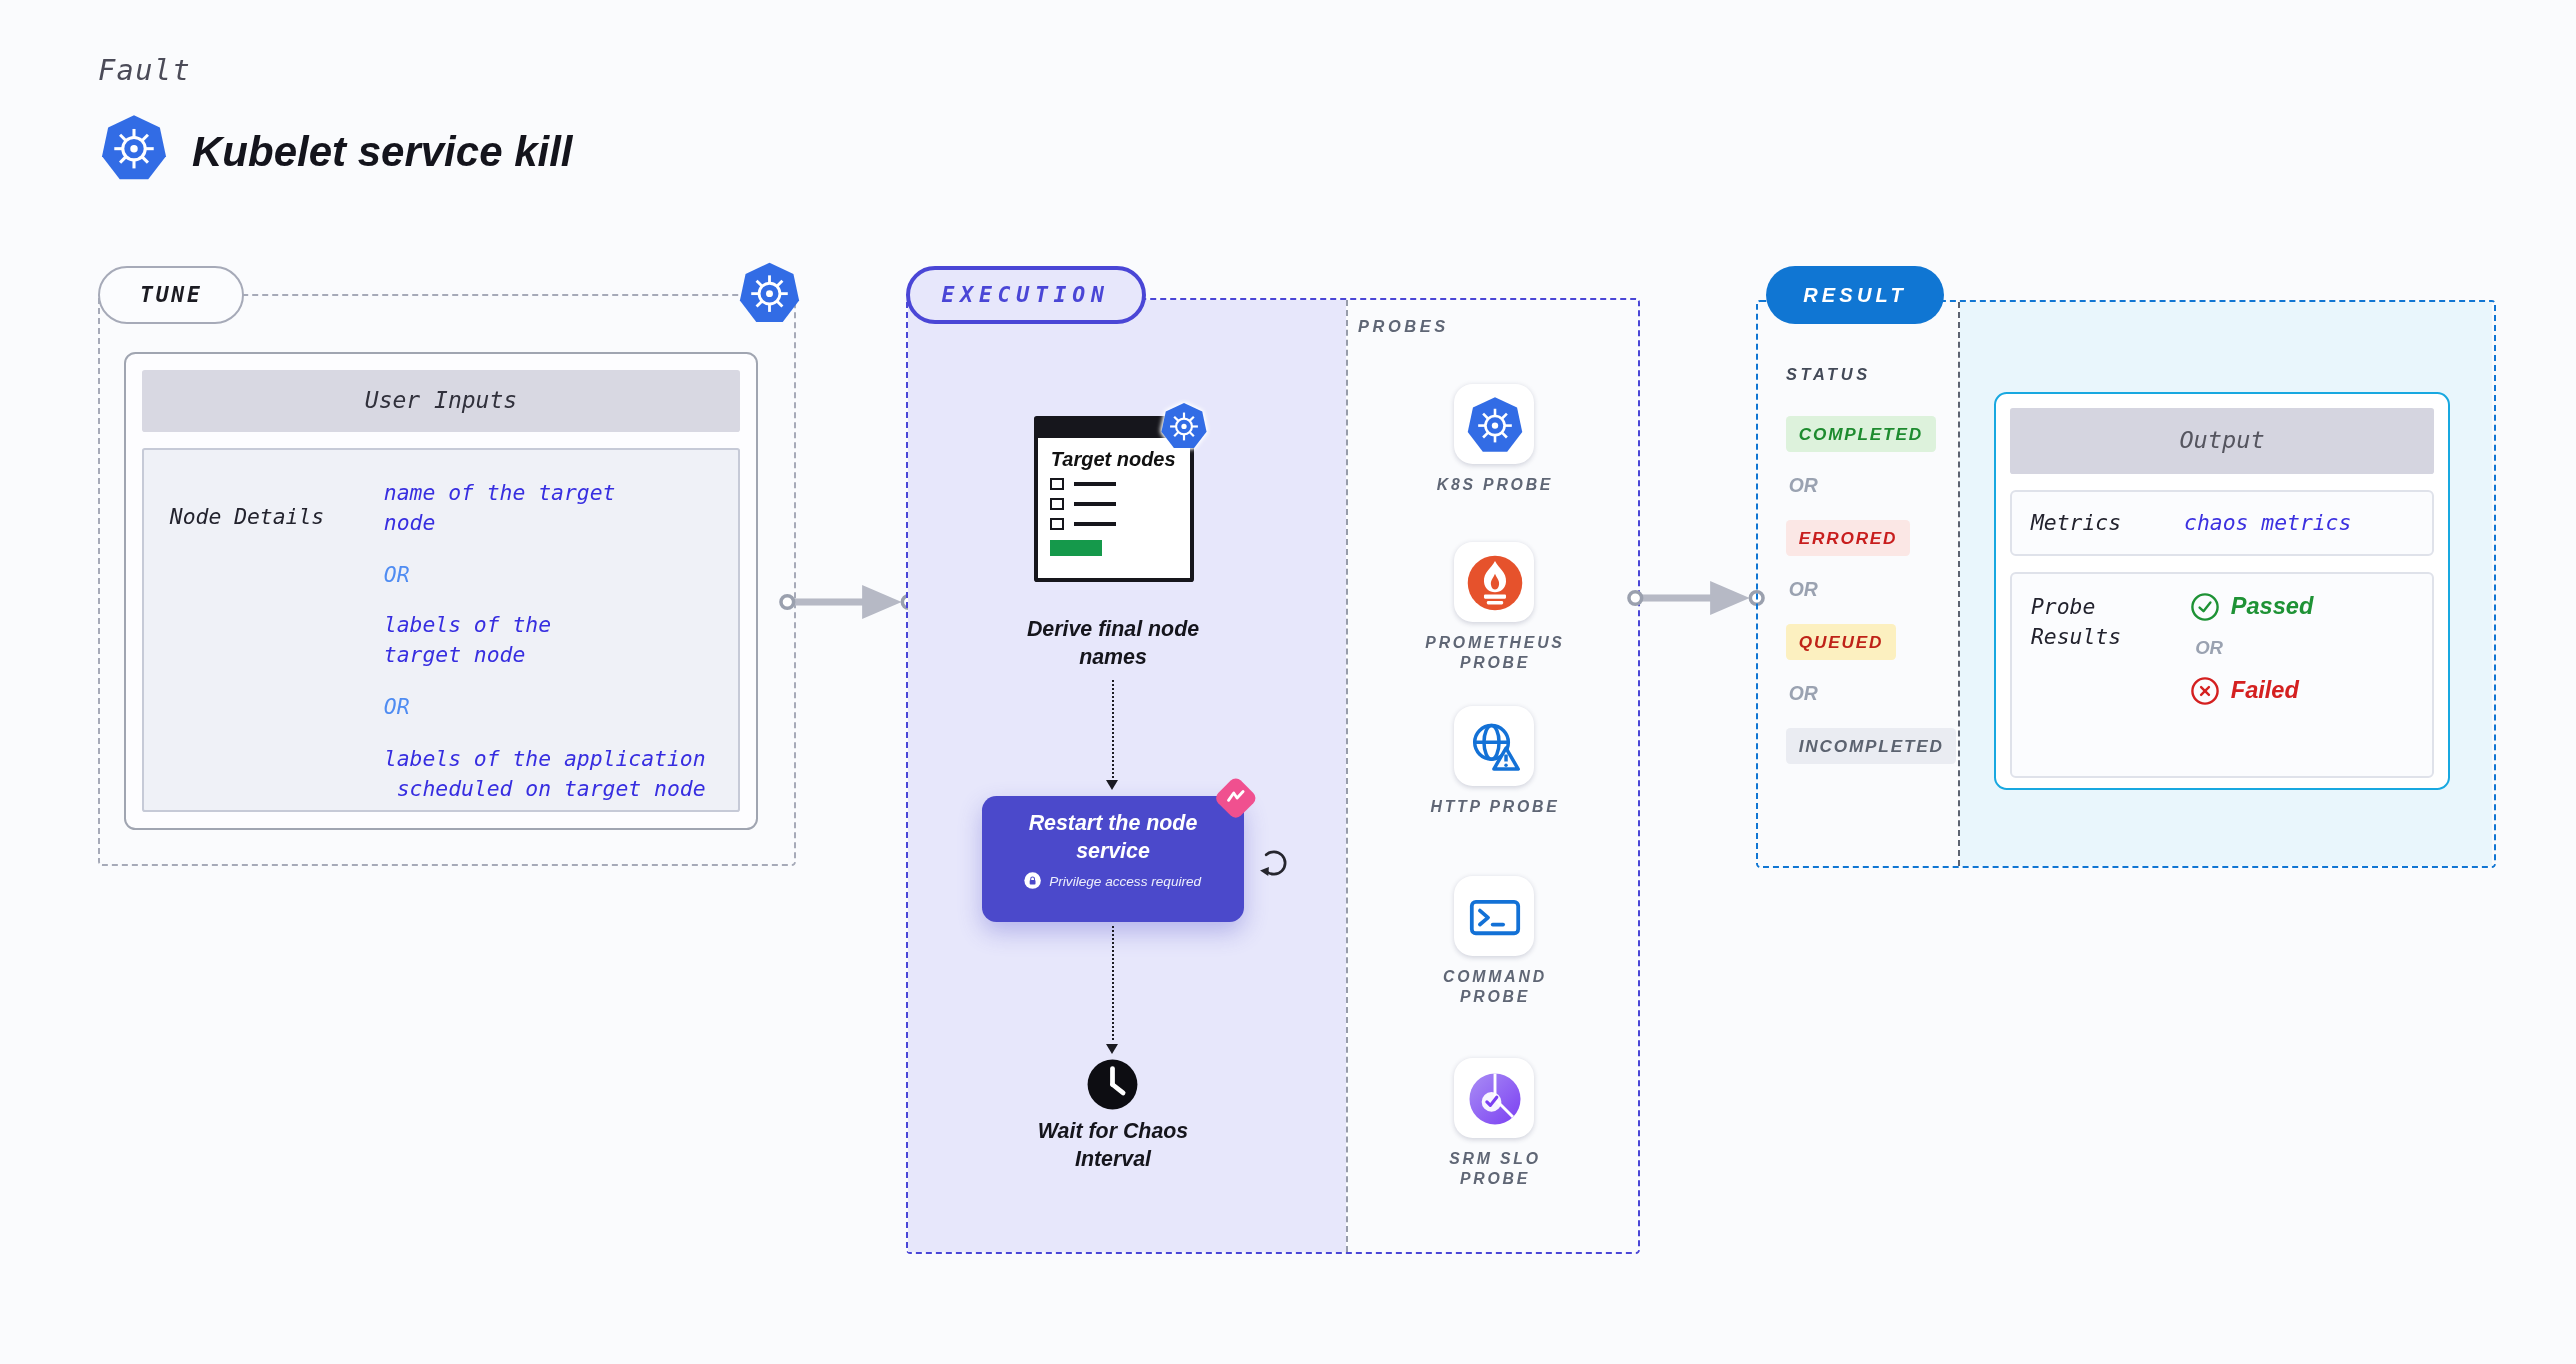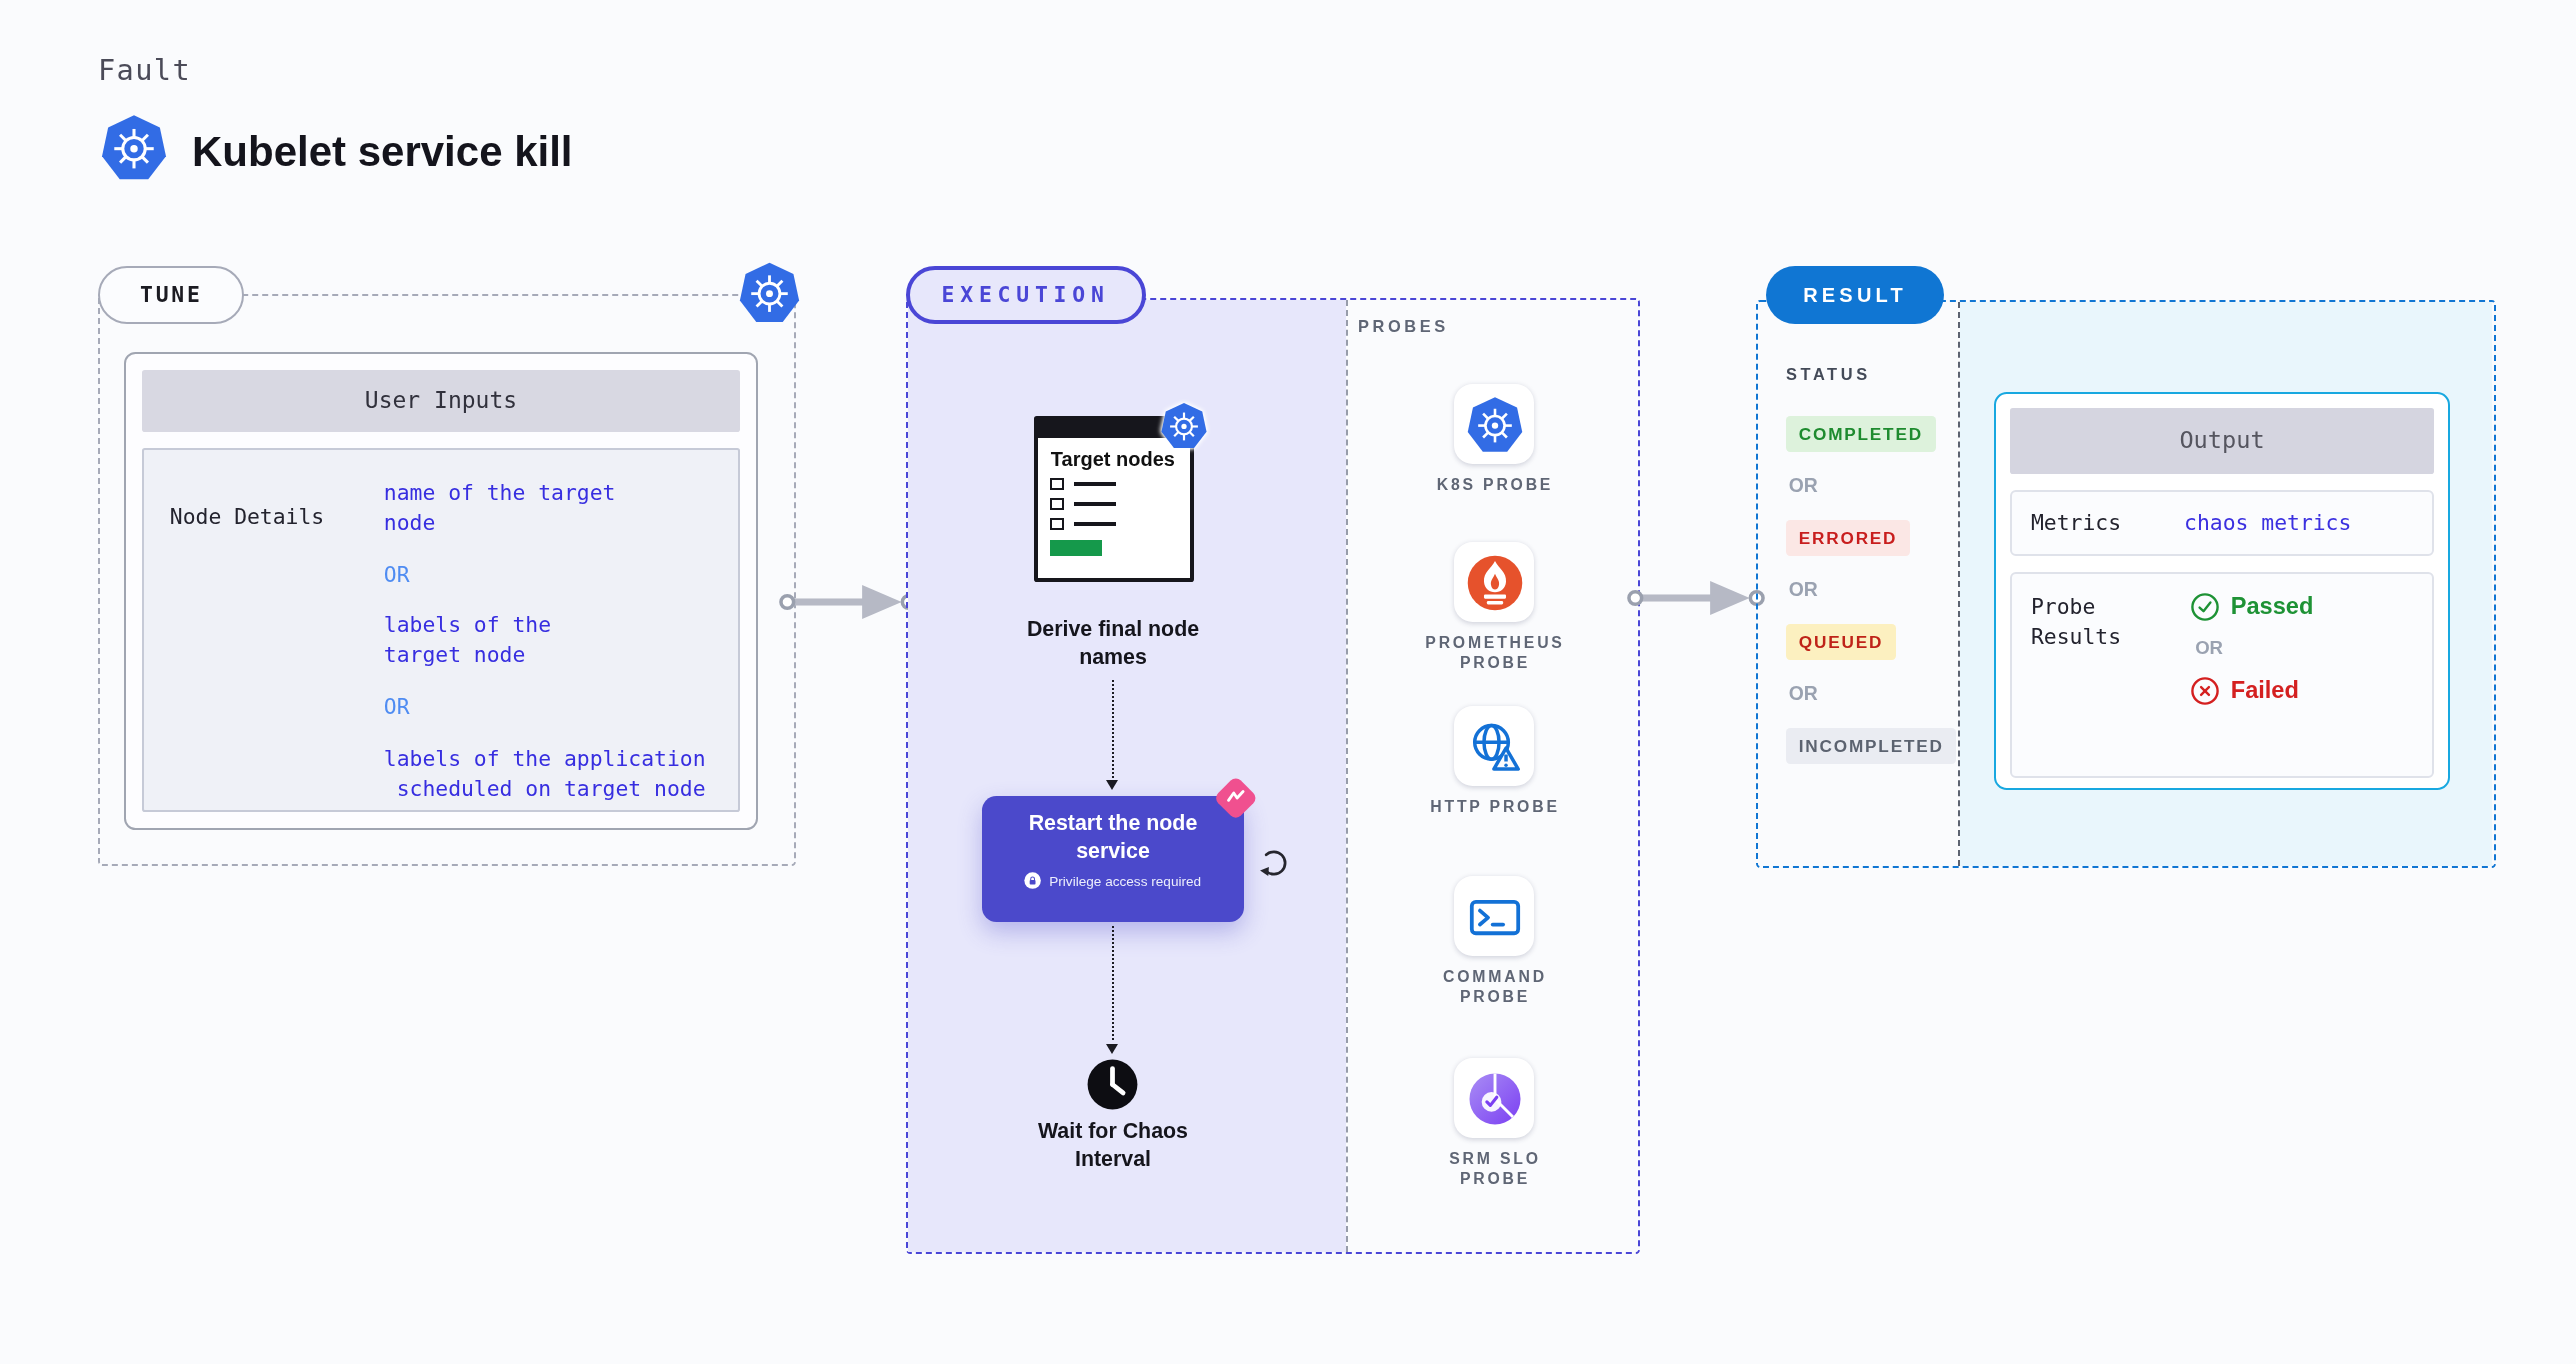--- a/index.html
+++ b/index.html
@@ -1,16 +1,16 @@
 <!DOCTYPE html>
 <html style="font-size:11.5px"><head>
 <meta charset="utf-8">
 <style>
   html,body{margin:0;padding:0;background:#fafbfd;}
-  #viewport{width:2576px;height:1365px;overflow:hidden;background:#fafbfd;position:relative;}
+  #viewport{width:2576px;height:1365px;overflow:hidden;background:#fafbfd;position:relative;font-style:italic;}
   #stage{width:1288px;height:683px;position:relative;transform:scale(2);transform-origin:0 0;
          font-family:"Liberation Sans","DejaVu Sans",sans-serif;}
   .abs{position:absolute;}
   .mono{font-family:"DejaVu Sans Mono","Liberation Mono",monospace;}
   .sans{font-family:"Liberation Sans","DejaVu Sans",sans-serif;}
   .pre{white-space:pre-wrap;}
   .preline{white-space:pre-line;}
 
   
   .zone-tune{left:49px;top:147px;width:347px;height:284px;border:1.4px dashed #a6aab8;border-radius:2.1px;}

